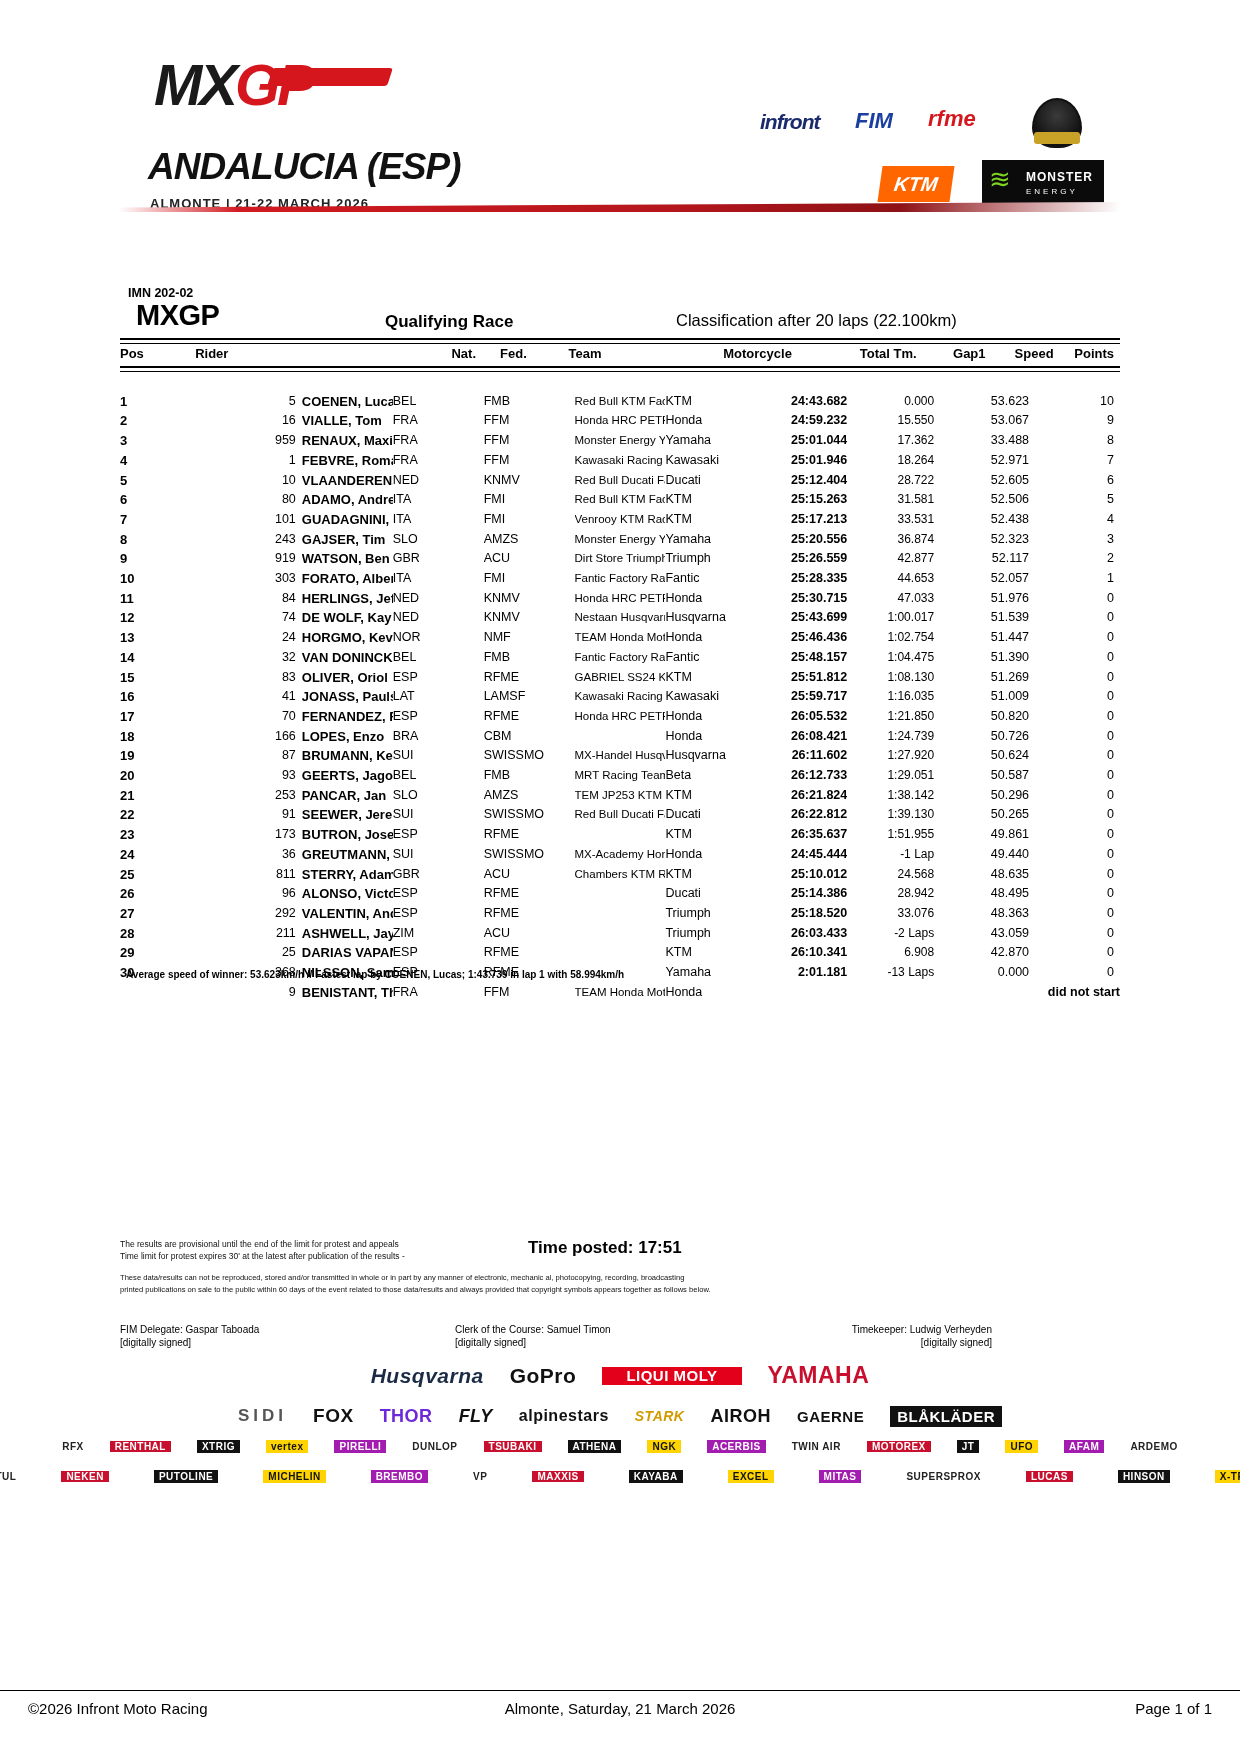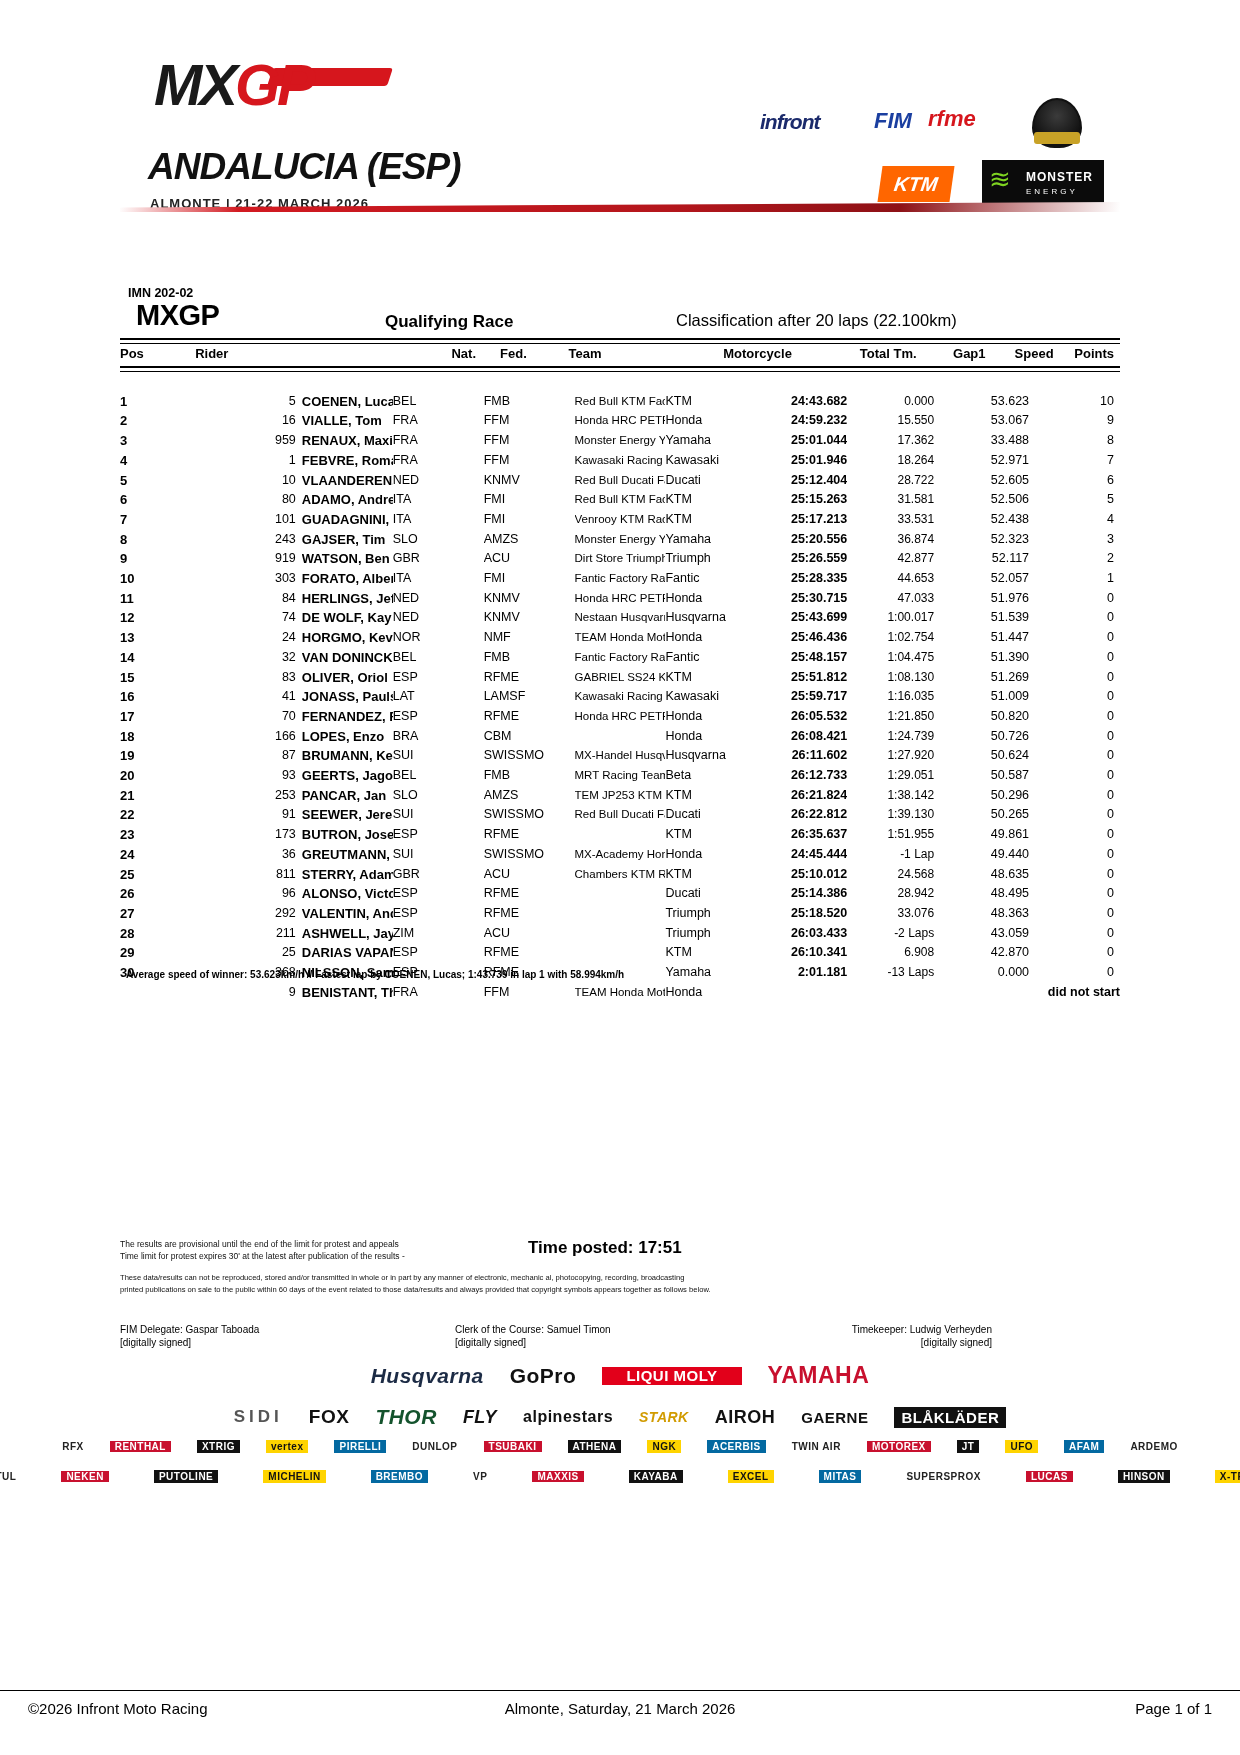--- a/index.html
+++ b/index.html
@@ -14,21 +14,21 @@
   .mxgp-logo{position:absolute;left:34px;top:28px;font-size:58px;font-weight:bold;font-style:italic;letter-spacing:-3px;line-height:1;}
   .mxgp-logo .mx{color:#1a1a1a;}
   .mxgp-logo .gp{color:#d6161d;}
   .mxgp-swoosh{position:absolute;left:150px;top:40px;width:120px;height:18px;background:#d6161d;
     transform:skewX(-18deg);border-radius:3px;}
   .country{position:absolute;left:28px;top:118px;font-size:37px;font-weight:bold;font-style:italic;color:#111;letter-spacing:-1px;}
   .dateline{position:absolute;left:30px;top:168px;font-size:13px;font-weight:bold;color:#222;letter-spacing:1px;}
 
   .sponsor{position:absolute;text-align:center;font-weight:bold;}
   .sp-infront{left:640px;top:82px;font-size:21px;color:#1b2a6b;font-style:italic;letter-spacing:-1px;}
-  .sp-fim{left:735px;top:80px;font-size:22px;color:#1b3fa0;font-style:italic;margin-left:19px;}
+  .sp-fim{left:735px;top:80px;font-size:22px;color:#1b3fa0;font-style:italic;}
   .sp-rfme{left:808px;top:78px;font-size:22px;color:#d6161d;font-style:italic;}
   .sp-badge{position:absolute;left:908px;top:70px;width:58px;height:50px;}
   .sp-badge .shield{width:46px;height:46px;margin:0 auto;background:radial-gradient(circle at 50% 35%,#3b3b3b,#111 70%);
      border-radius:50% 50% 45% 45%/60% 60% 40% 40%;border:2px solid #111;}
   .sp-badge .cap{position:absolute;left:6px;top:34px;width:46px;height:12px;background:#c8a227;border-radius:3px;}
   .sp-ktm{position:absolute;left:760px;top:138px;width:72px;height:36px;background:#f60;display:flex;align-items:center;justify-content:center;
     color:#fff;font-size:20px;font-weight:bold;font-style:italic;transform:skewX(-8deg);}
   .sp-monster{position:absolute;left:862px;top:132px;width:122px;height:50px;background:#0b0b0b;color:#fff;}
   .sp-monster .claw{position:absolute;left:7px;top:6px;font-size:26px;color:#7ed321;line-height:1;letter-spacing:-3px;}
   .sp-monster .mtxt{position:absolute;left:44px;top:11px;font-size:12px;font-weight:bold;letter-spacing:1px;line-height:13px;}
@@ -80,30 +80,30 @@
   .lr2{top:1405px;}
   .lr3{top:1440px;}
   .lr4{top:1470px;gap:45px;}
   .lg{font-weight:bold;letter-spacing:0.5px;white-space:nowrap;display:flex;align-items:center;}
   .lg.husq{font-size:21px;color:#1c2b45;font-style:italic;}
   .lg.gopro{font-size:21px;color:#111;}
   .lg.liqui{font-size:15px;color:#fff;background:#e2001a;padding:2px 24px;line-height:14px;text-align:center;}
   .lg.yamaha{font-size:23px;color:#c8102e;}
   .lg.sidi{font-size:17px;color:#555;letter-spacing:4px;}
   .lg.fox{font-size:19px;color:#111;}
-  .lg.thor{font-size:21px;color:#14532d;font-style:italic;}
+  .lg.thor{font-size:18px;color:#6d28d9;}
   .lg.fly{font-size:18px;color:#111;font-style:italic;}
   .lg.alpine{font-size:16px;color:#111;}
   .lg.stark{font-size:14px;color:#d19b00;font-style:italic;}
   .lg.airoh{font-size:18px;color:#111;}
   .lg.gaerne{font-size:15px;color:#111;}
   .lg.blak{font-size:15px;color:#fff;background:#111;padding:2px 7px;}
   .lg.sm{font-size:10px;color:#222;}
   .lg.smr{font-size:10px;color:#fff;background:#c8102e;padding:0 5px;}
-  .lg.smb{font-size:10px;color:#fff;background:#0369a1;padding:1px 5px;}
+  .lg.smb{font-size:10px;color:#fff;background:#a21caf;padding:1px 5px;}
   .lg.smk{font-size:10px;color:#fff;background:#111;padding:1px 5px;}
   .lg.smy{font-size:10px;color:#111;background:#ffd400;padding:1px 5px;}
 
   
   .footrule{position:absolute;left:0;top:1690px;width:1240px;height:1px;background:#000;}
   .foot-l{position:absolute;left:28px;top:1700px;font-size:15px;}
   .foot-c{position:absolute;left:0;top:1700px;width:1240px;text-align:center;font-size:15px;}
   .foot-r{position:absolute;right:28px;top:1700px;font-size:15px;}
 </style>
 </head>

